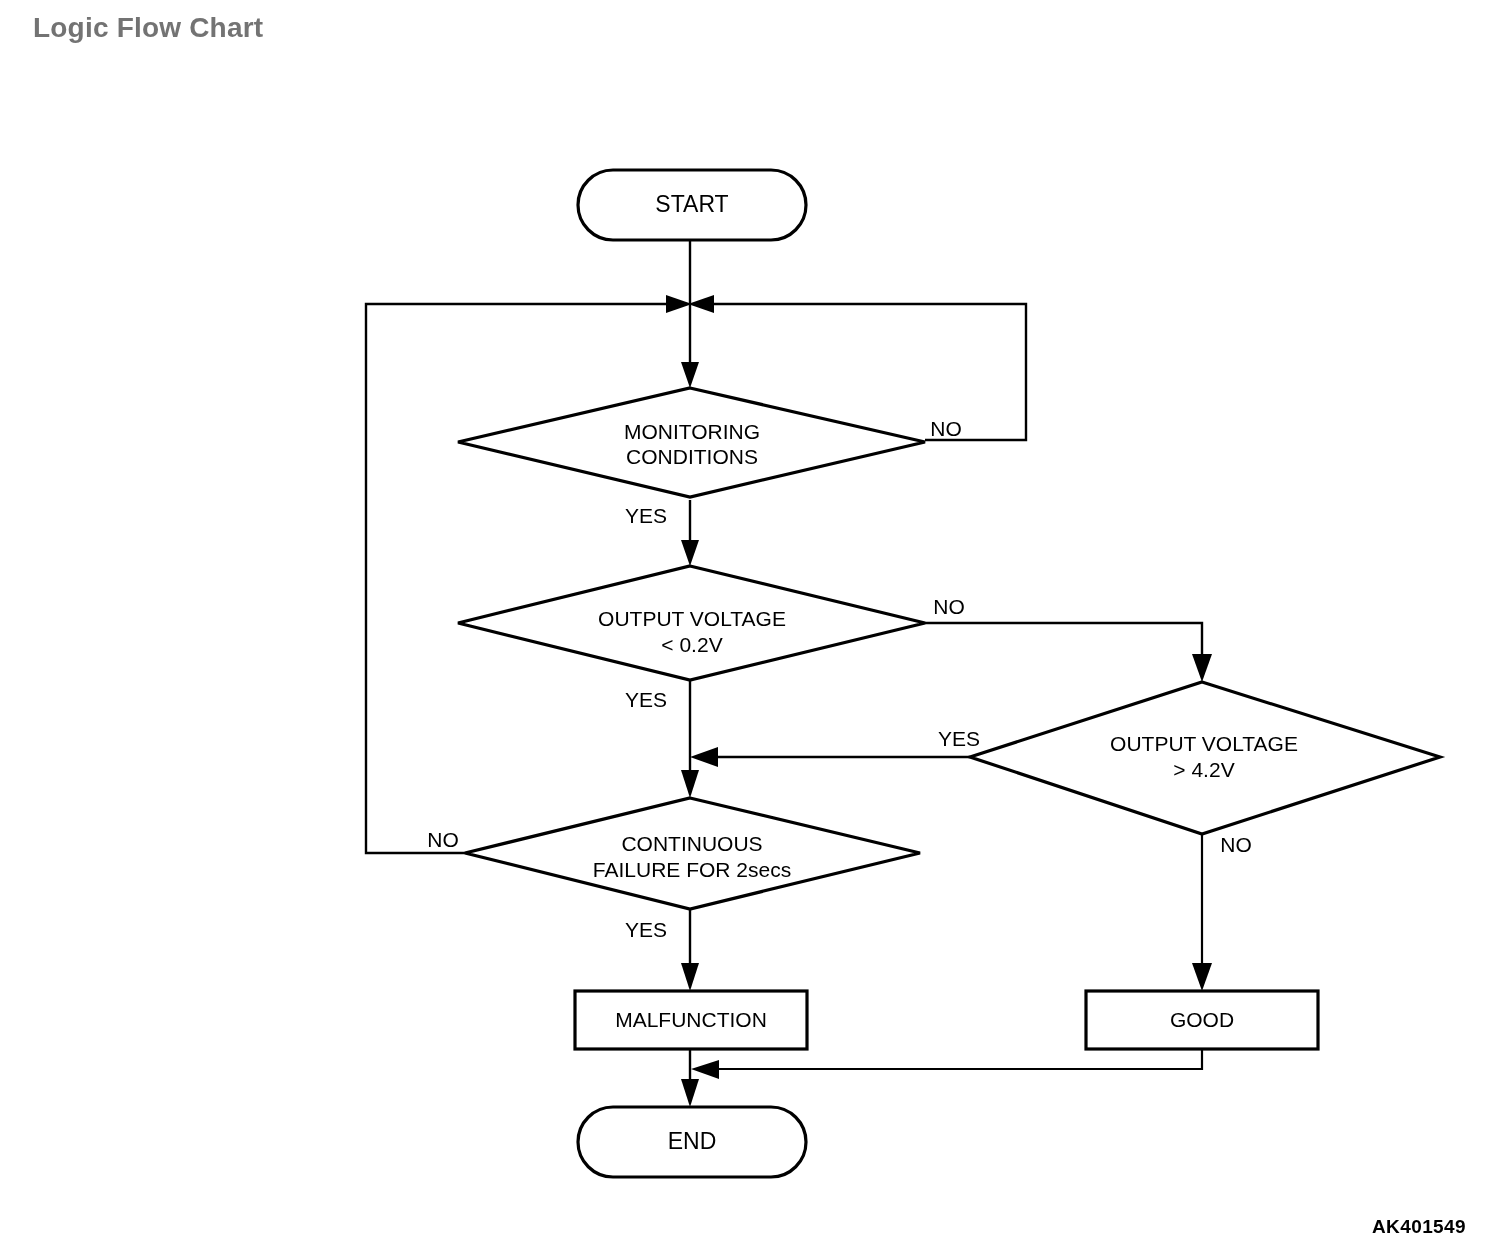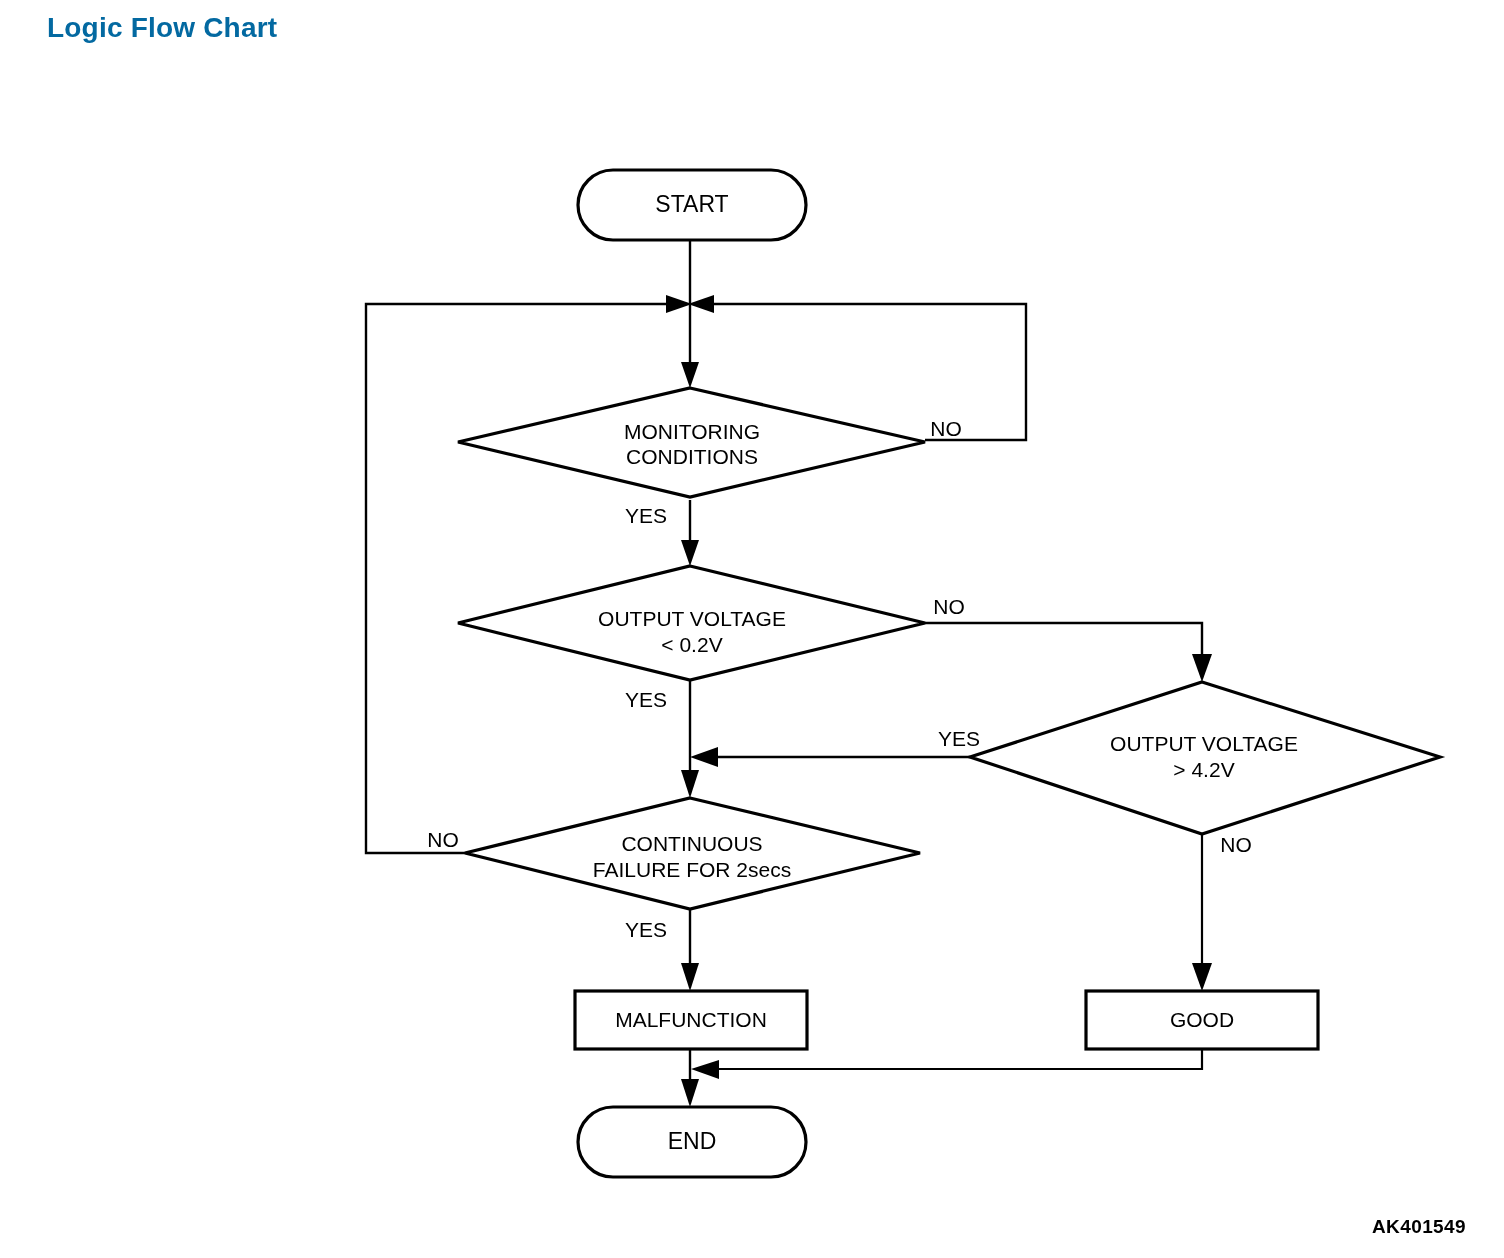--- a/index.html
+++ b/index.html
@@ -9,25 +9,25 @@
   }
   body {
     width: 1504px;
     height: 1258px;
     position: relative;
     font-family: "Liberation Sans", sans-serif;
     overflow: hidden;
   }
   #page-title {
     position: absolute;
-    left: 47px;
+    left: 33px;
     top: 12px;
     font-size: 28px;
     font-weight: bold;
-    color: #0369a1;
+    color: #737373;
     letter-spacing: 0.2px;
   }
   #diagram-area {
     position: absolute;
     left: 0;
     top: 0;
     width: 1504px;
     height: 1113px;
   }
   #figure-code {

